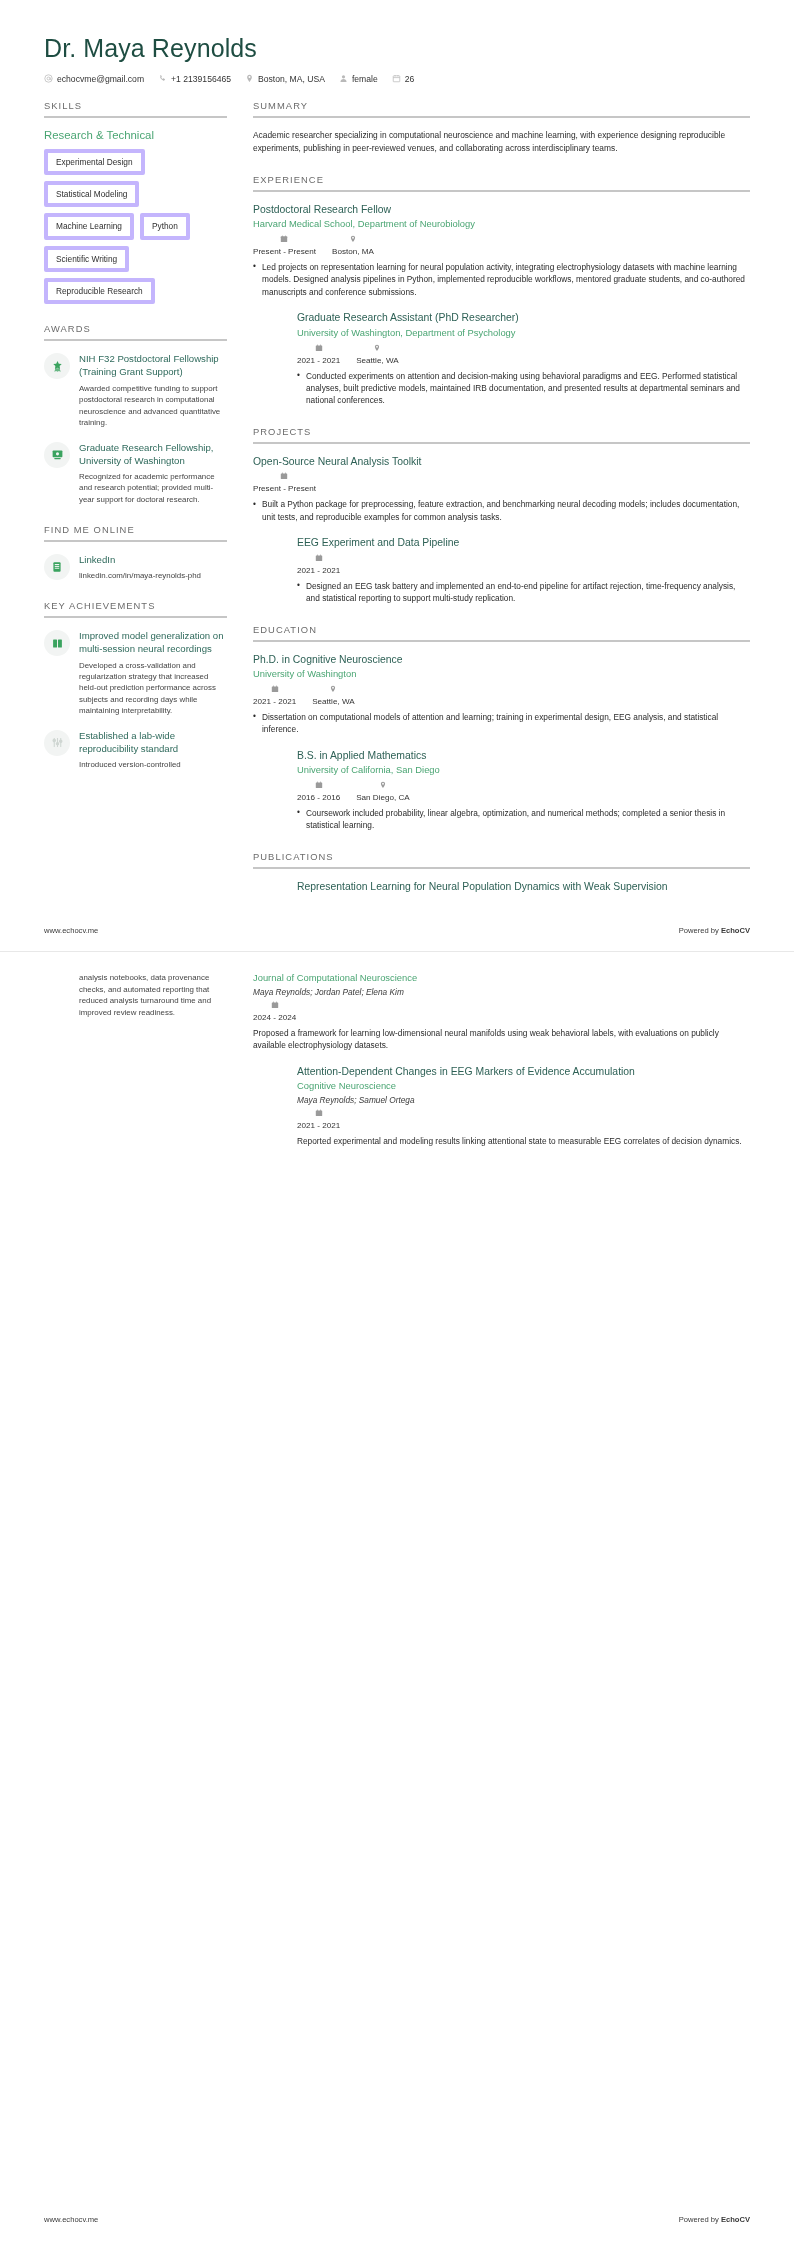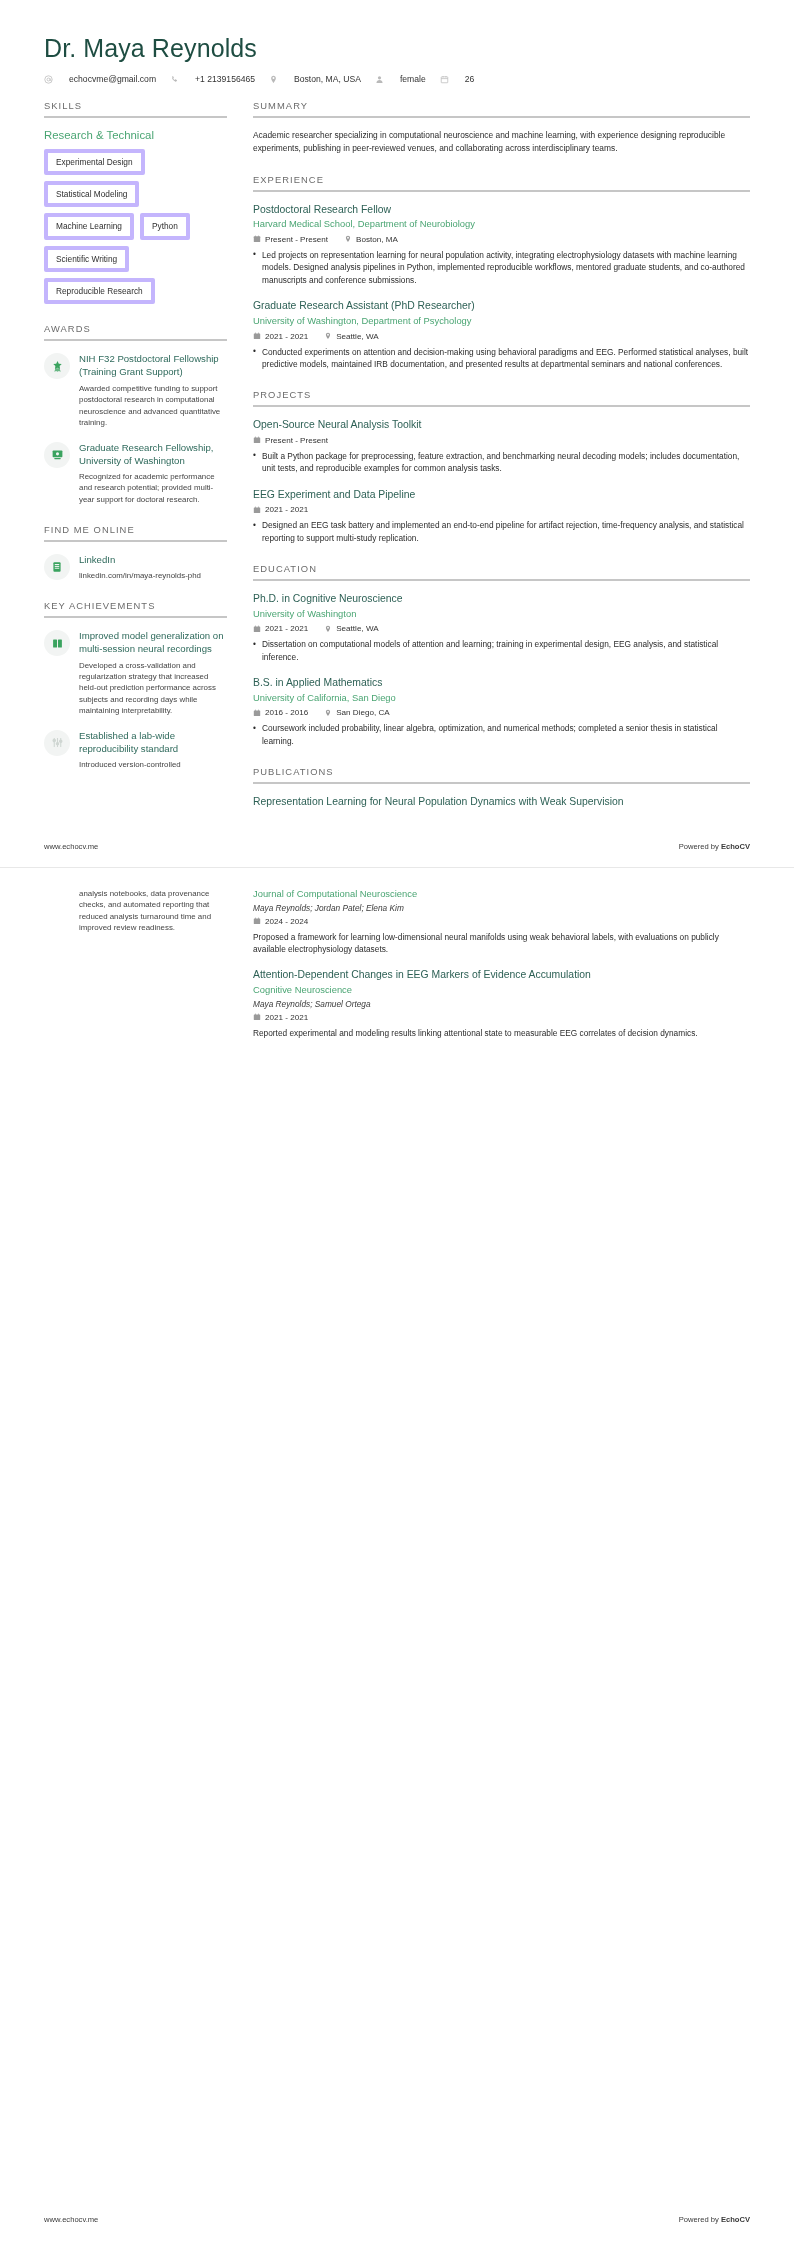--- a/index.html
+++ b/index.html
@@ -42,21 +42,21 @@
   }
   .contact-row {
     display: flex;
     flex-wrap: wrap;
     align-items: center;
     gap: 4px 14px;
     margin-top: 11px;
     font-size: 8.6px;
     color: #333;
   }
-  .contact-item { display: flex; align-items: flex-end; gap: 16px; white-space: nowrap; }
+  .contact-item { display: flex; align-items: center; gap: 4px; white-space: nowrap; }
   .contact-item .ci { color: #b9b9b9; display:inline-flex; align-items:center; }
   .contact-item .ci svg { display: block; }
 
   
   .cols {
     display: grid;
     grid-template-columns: 183px 1fr;
     column-gap: 26px;
     align-items: start;
   }
@@ -128,21 +128,21 @@
   }
 
   
   .para {
     font-size: 8.4px;
     line-height: 1.55;
     color: #2b2b2b;
   }
 
   .item { margin-bottom: 13px; }
-  .item:last-child { margin-bottom: 0; }
+  .item:last-child { margin-bottom: 0; margin-left: 44px; }
   .item-title {
     font-size: 10.4px;
     color: #2d6055;
     line-height: 1.3;
   }
   .item-sub {
     font-size: 9.4px;
     color: #4aa573;
     line-height: 1.35;
     margin-top: 2px;
@@ -159,20 +159,21 @@
     gap: 16px;
     margin-top: 4px;
     font-size: 8.1px;
     color: #333;
   }
   .meta {
     display: flex;
     align-items: center;
     gap: 4px;
     white-space: nowrap;
+    flex-direction: column;
   }
   .meta .ci { color: #9a9a9a; display: inline-flex; }
   ul.bullets {
     list-style: none;
     margin-top: 5px;
   }
   ul.bullets li {
     position: relative;
     padding-left: 9px;
     font-size: 8.3px;

